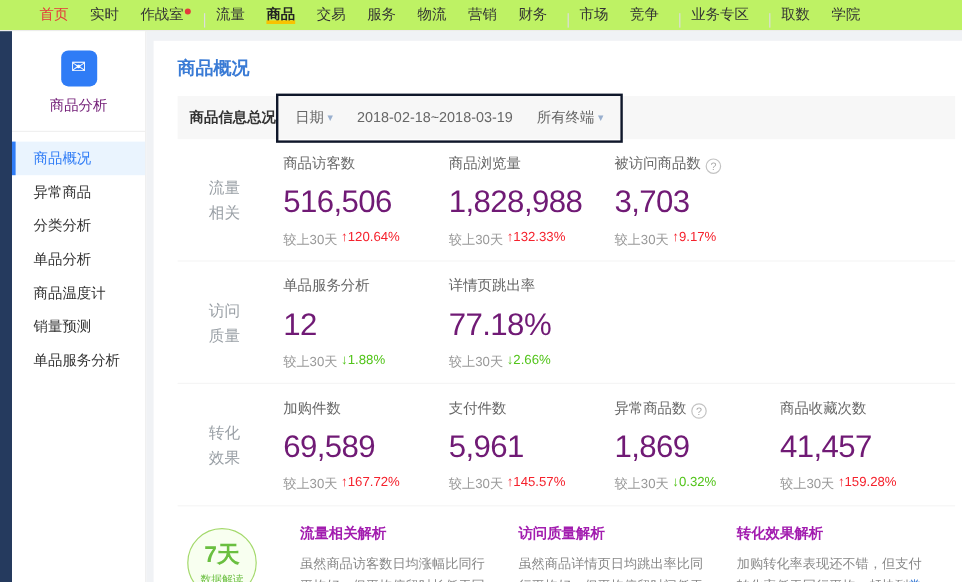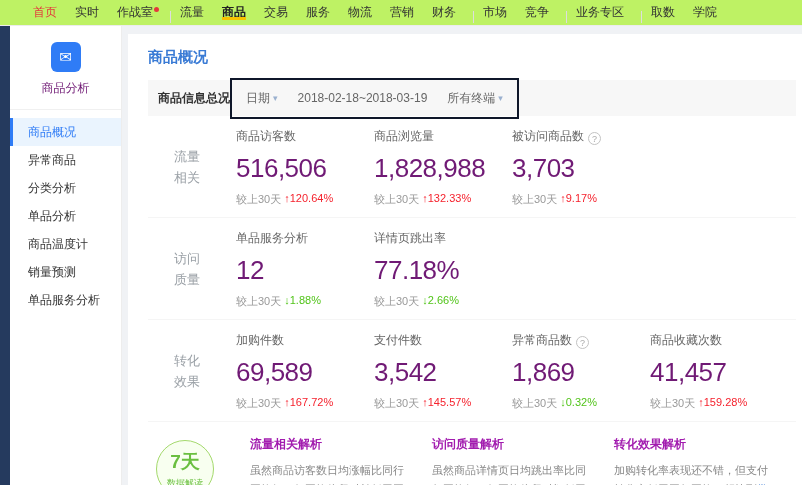--- a/index.html
+++ b/index.html
@@ -251,21 +251,21 @@
               <div class="val">69,589</div>
               <div class="cmp">
                   <span>较上30天</span>
                   <span class="delta up">↑167.72%</span>
                 </div>
             </div>
             <div class="mcell">
               <div class="lab">
                   <span>支付件数</span>
                 </div>
-              <div class="val">3,542</div>
+              <div class="val">5,961</div>
               <div class="cmp">
                   <span>较上30天</span>
                   <span class="delta up">↑145.57%</span>
                 </div>
             </div>
             <div class="mcell">
               <div class="lab">
                   <span>异常商品数</span>
                   <span class="help">?</span>
                 </div>

